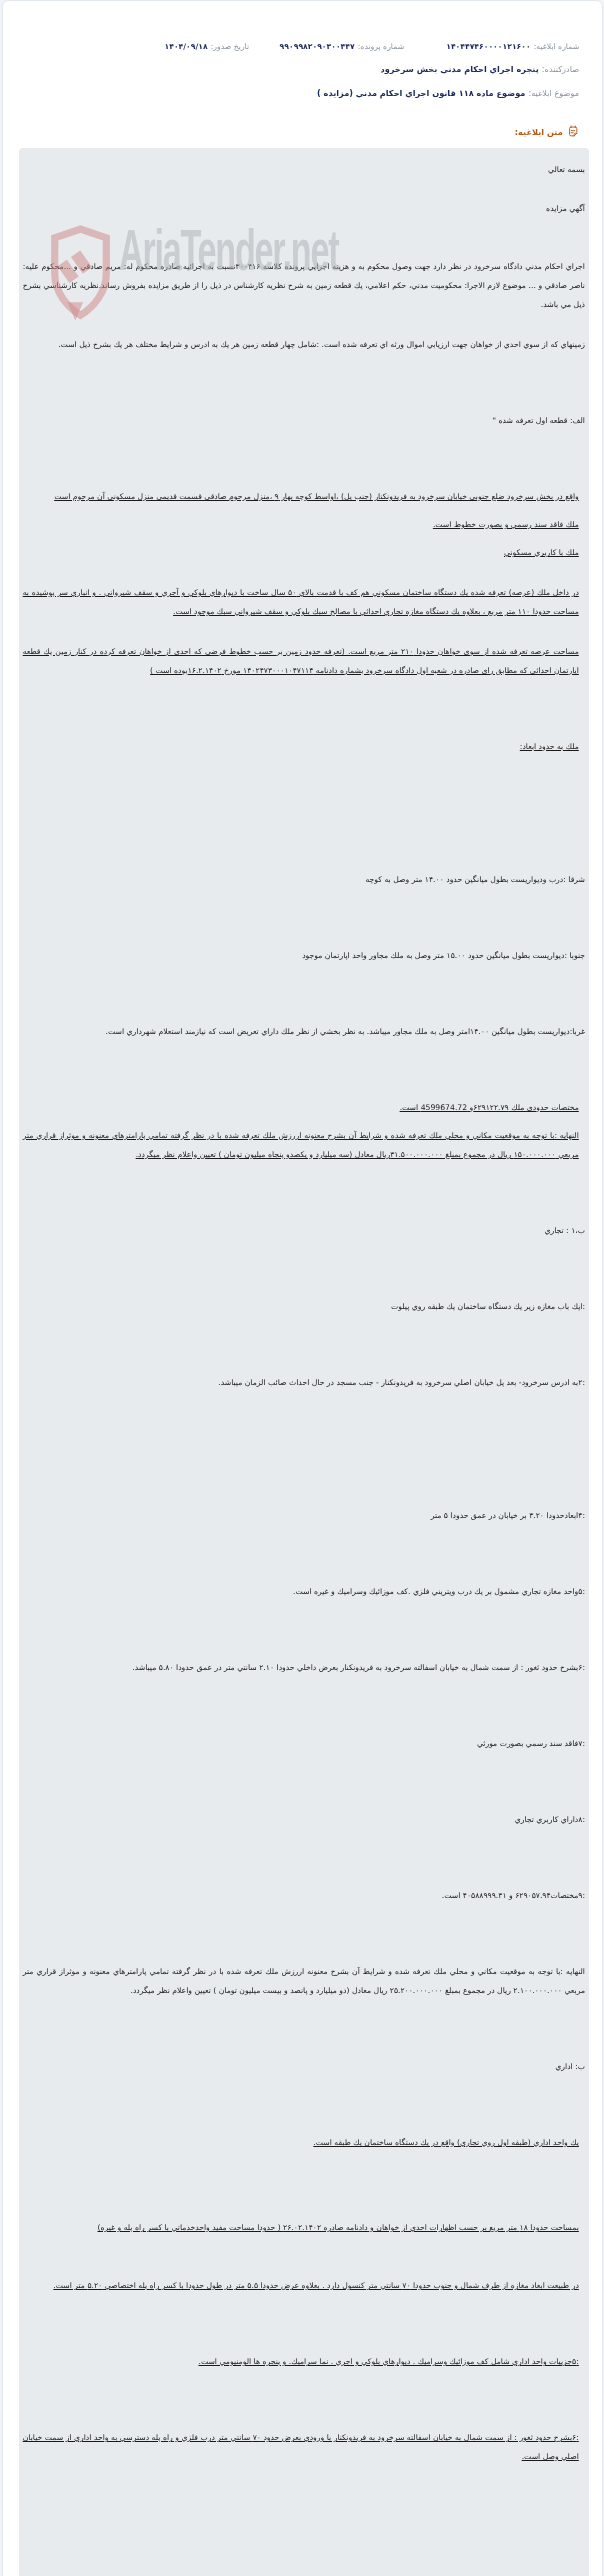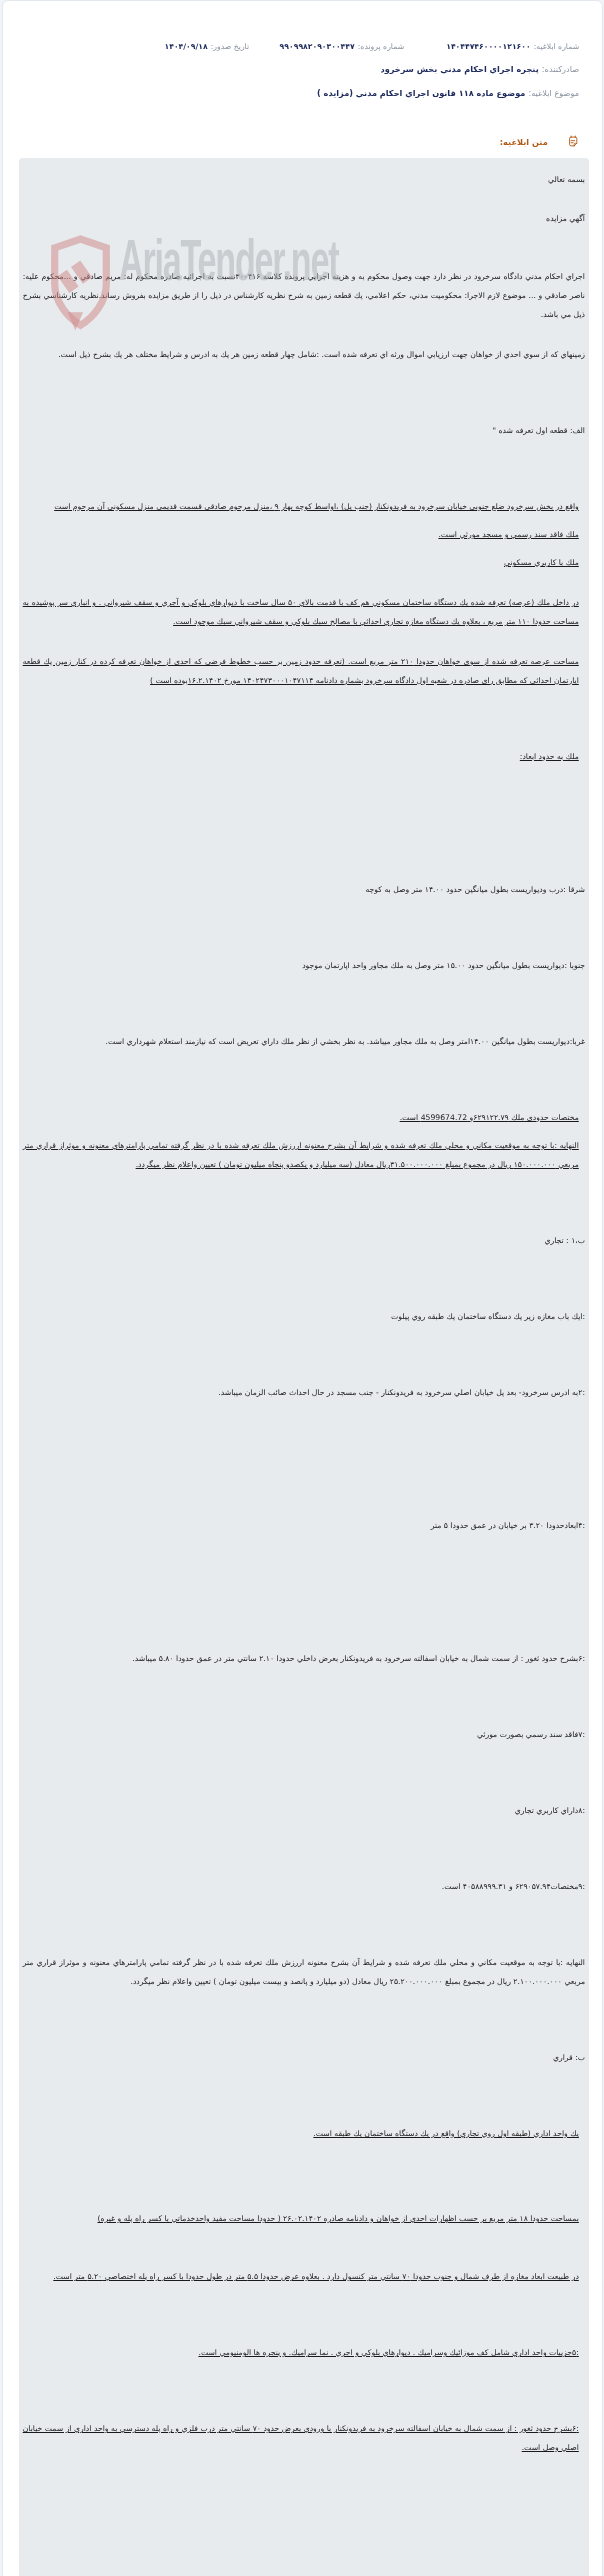--- a/index.html
+++ b/index.html
@@ -37,22 +37,22 @@
     }
     .meta-item.w1 { width: 175px; }
     .meta-item.w2 { width: 155px; }
     .meta-label { color: #8a93a0; }
     .meta-value { color: #1d2a5c; font-weight: bold; text-align: center; }
     .meta-row.single { height: 24px; font-size: 8.2px; }
 
     .section-title {
       display: flex;
       align-items: center;
-      gap: 19px;
-      margin: 30px 23px 0 0;
+      gap: 4px;
+      margin: 20px 23px 0 0;
       color: #b25a14;
       font-weight: bold;
       font-size: 8.2px;
     }
     .section-title svg { width: 12.4px; height: 12.4px; }
 
     .notice-box {
       position: relative;
       margin: 9.3px 13px 0 15.5px;
       background: #e8ebee;
@@ -164,21 +164,21 @@
         <div class="p">آگهي مزايده</div>
         <div class="gap-l"></div>
         <div class="p">اجراي احكام مدني دادگاه سرخرود در نظر دارد جهت وصول  محكوم به و هزينه اجرايي پرونده كلاسه ۳۰۰۴۱۶نسبت به اجرائيه صادره محكوم له: مريم صادقي و ...محكوم عليه: ناصر صادقي و ...  موضوع لازم الاجرا: محكوميت مدني، حكم اعلامي، يك قطعه زمين به شرح نظريه كارشناس در ذيل را از طريق مزايده بفروش رساند.نظريه كارشناسي  بشرح ذيل مي باشد.</div>
         <div class="gap-m"></div>
         <div class="p">زمينهاي كه  از سوي احدي از خواهان جهت ارزيابي اموال ورثه اي تعرفه شده است. :شامل چهار  قطعه زمين هر يك به ادرس و شرايط مختلف هر يك بشرح ذيل است.</div>
         <div class="gap-xl"></div>
         <div class="p">الف: قطعه اول تعرفه شده "</div>
         <div class="gap-xl"></div>
         <div class="p ind">واقع در بخش سرخرود ضلع جنوبي خيابان سرخرود به  فريدونكنار (جنب پل) ،اواسط كوچه بهار ۹ ،منزل مرحوم صادقي قسمت قديمي منزل مسكوني آن مرحوم  است</div>
         <div class="gap-s"></div>
-        <div class="p ind">ملك فاقد سند رسمي و مسجد مورثي است.</div>
+        <div class="p ind">ملك فاقد سند رسمي و بصورت خطوط است.</div>
         <div class="gap-s"></div>
         <div class="p ind">ملك با كاربري مسكوني</div>
         <div class="gap-m"></div>
         <div class="p ind">در داخل ملك (عرصه)  تعرفه شده يك دستگاه  ساختمان مسكوني هم كف با قدمت بالاي ۵۰ سال ساخت  با ديوارهاي بلوكي و آجري و سقف شيرواني . و انباري سر پوشيده به مساحت حدودا ۱۱۰ متر مربع ، بعلاوه يك دستگاه مغازه تجاري احداثي با مصالح سبك بلوكي و سقف شيرواني سبك موجود است.</div>
         <div class="gap-m"></div>
         <div class="p ind">مساحت عرصه تعرفه شده از سوي خواهان  حدودا ۲۱۰ متر مربع است. (تعرفه حدود زمين  بر حسب خطوط  فرضي كه احدي از خواهان تعرفه كرده در كنار زمين يك قطعه اپارتمان احداثي كه مطابق راي صادره در شعبه اول دادگاه سرخرود بشماره دادنامه ۱۴۰۲۴۷۳۰۰۰۱۰۴۷۱۱۴ مورخ ۱۶.۲.۱۴۰۲بوده است )</div>
         <div class="gap-xl"></div>
         <div class="p ind">ملك به حدود ابعاد:</div>
         <div class="gap-xl"></div>
         <div class="gap-xl"></div>
@@ -194,32 +194,33 @@
         <div class="gap-xl"></div>
         <div class="p">ب،۱ : تجاري</div>
         <div class="gap-xl"></div>
         <div class="p">:ايك باب مغازه زير يك دستگاه ساختمان يك طبقه روي پيلوت</div>
         <div class="gap-xl"></div>
         <div class="p">:۲به ادرس سرخرود- بعد پل خيابان اصلي سرخرود به فريدونكنار - جنب مسجد در حال احداث صائب الزمان ميباشد.</div>
         <div class="gap-xl"></div>
         <div class="gap-xl"></div>
         <div class="p">:۴ابعادحدودا ۳.۲۰ بر خيابان در عمق حدودا ۵ متر</div>
         <div class="gap-xl"></div>
+        <div class="p">:۵واحد مغازه تجاري مشمول بر يك درب ويتريني فلزي .كف موزائيك وسراميك و غيره است.</div>
         <div class="gap-xl"></div>
         <div class="p">:۶بشرح حدود ثغور : از سمت شمال به خيابان اسفالته سرخرود به فريدونكنار بعرض داخلي حدودا ۲.۱۰ سانتي متر در عمق حدودا ۵.۸۰ ميباشد.</div>
         <div class="gap-xl"></div>
         <div class="p">:۷فاقد سند رسمي بصورت مورثي</div>
         <div class="gap-xl"></div>
         <div class="p">:۸داراي كاربري تجاري</div>
         <div class="gap-xl"></div>
         <div class="p">:۹مختصات۶۲۹۰۵۷.۹۴ و ۴۰۵۸۸۹۹۹.۳۱ است.</div>
         <div class="gap-xl"></div>
         <div class="p">النهايه :با توجه به موقعيت مكاني و محلي ملك تعرفه شده و شرايط آن بشرح معنونه اررزش ملك تعرفه شده با در نظر گرفته تمامي پارامترهاي معنونه و موثراز قراري متر مربعي ۲.۱۰۰.۰۰۰.۰۰۰ ريال  در مجموع بمبلغ ۲۵.۲۰۰.۰۰۰.۰۰۰ ريال معادل (دو ميليارد و پانصد و بيست  ميليون تومان ) تعيين واعلام نظر ميگردد.</div>
         <div class="gap-xl"></div>
-        <div class="p">ب: قراري</div>
+        <div class="p">ب: اداري</div>
         <div class="gap-xl"></div>
         <div class="p ind">يك واحد اداري (طبقه اول روي تجاري) واقع در يك دستگاه ساختمان يك طبقه است.</div>
         <div class="gap-xl"></div>
         <div class="gap-s"></div>
         <div class="p ind">بمساحت حدودا ۱۸ متر مربع بر حسب اظهارات احدي از خواهان و دادنامه صادره ۲۶.۰۲.۱۴۰۲  ( حدودا مساحت مفيد واحدخدماتي با كسر راه پله و غيره)</div>
         <div class="gap-l"></div>
         <div class="p ind">در طبيعت ابعاد مغازه از طرف شمال و جنوب  حدودا ۷۰ سانتي متر كنسول دارد . بعلاوه عرض حدودا ۵.۵ متر در طول حدودا با كسر راه پله اختصاصي ۵.۲۰ متر است.</div>
         <div class="gap-xl"></div>
         <div class="p ind">:۵جزييات واحد اداري شامل كف موزائيك وسراميك . ديوارهاي بلوكي و اجري . نما سراميك. و پنجره ها الومنيومي است.</div>
         <div class="gap-xl"></div>

